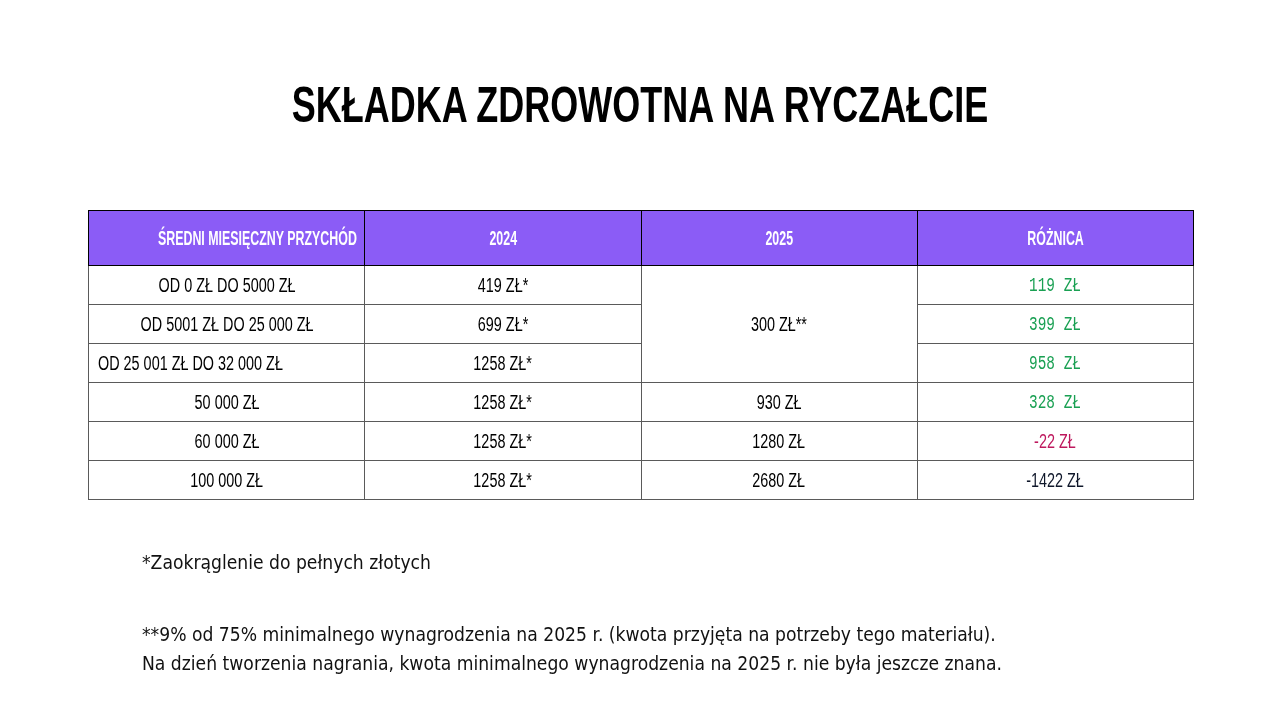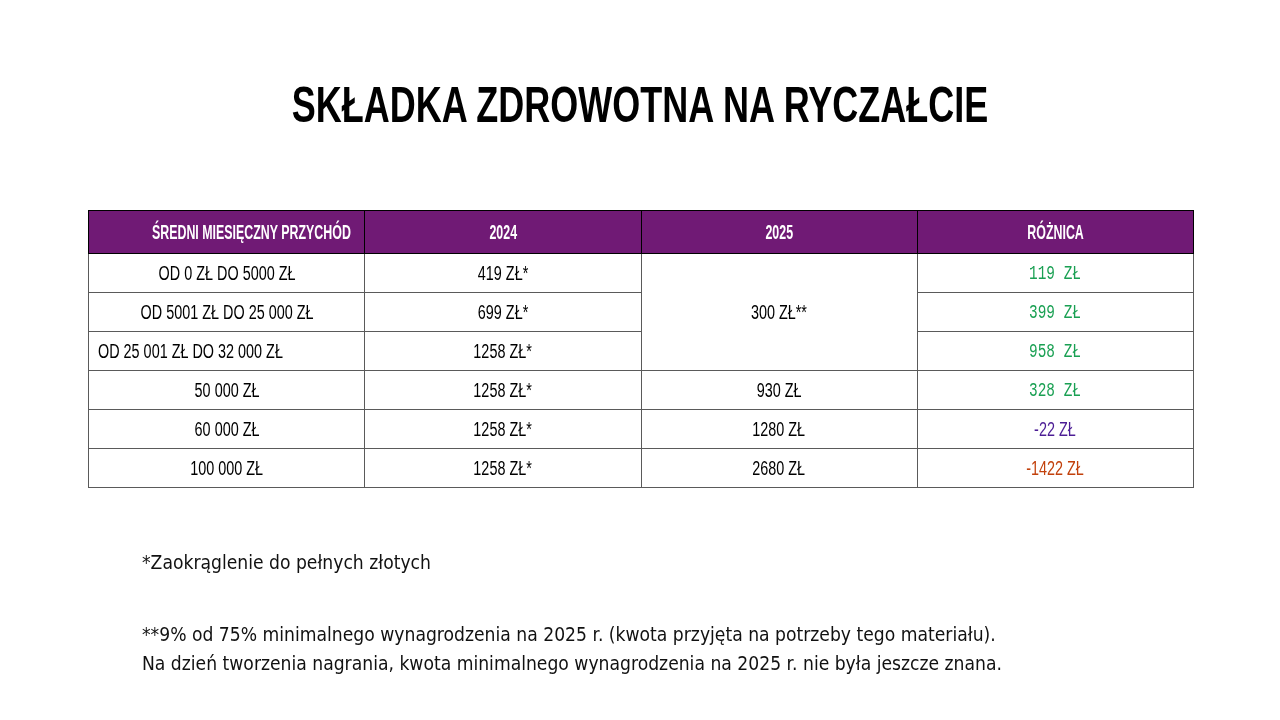--- a/index.html
+++ b/index.html
@@ -32,26 +32,26 @@
     table.data {
       position: absolute;
       left: 88px;
       top: 210px;
       width: 1105px;
       border-collapse: collapse;
       table-layout: fixed;
     }
     table.data col { width: 276.25px; }
     table.data th {
-      background: #701a75;
+      background: #8b5cf6;
       color: #fff;
       height: 38px;
       font-weight: 700;
       font-size: 20px;
-      padding: 2px;
+      padding: 8px;
       border: 1px solid #000;
       text-align: center;
       vertical-align: middle;
     }
     table.data td {
       height: 38px;
       padding: 0;
       border: 1px solid #5a5a5a;
       text-align: center;
       vertical-align: middle;
@@ -66,22 +66,22 @@
     }
     .cond.left-al {
       transform-origin: left center;
     }
     td.left-cell {
       text-align: left;
       padding-left: 10px;
     }
     th .cond { transform: scaleX(0.62); }
     .pos { color: #1aa053; font-family: Liberation Mono, monospace; }
-    .neg { color: #c2410c; }
-    .neutral { color: #4c1d95; }
+    .neg { color: #0f172a; }
+    .neutral { color: #be185d; }
     .footnote {
       position: absolute;
       left: 142px;
       font-size: 20px;
       line-height: 32px;
       font-family: "DejaVu Sans", sans-serif;
       color: #111;
       transform: scaleX(0.86);
       transform-origin: left center;
       white-space: nowrap;

